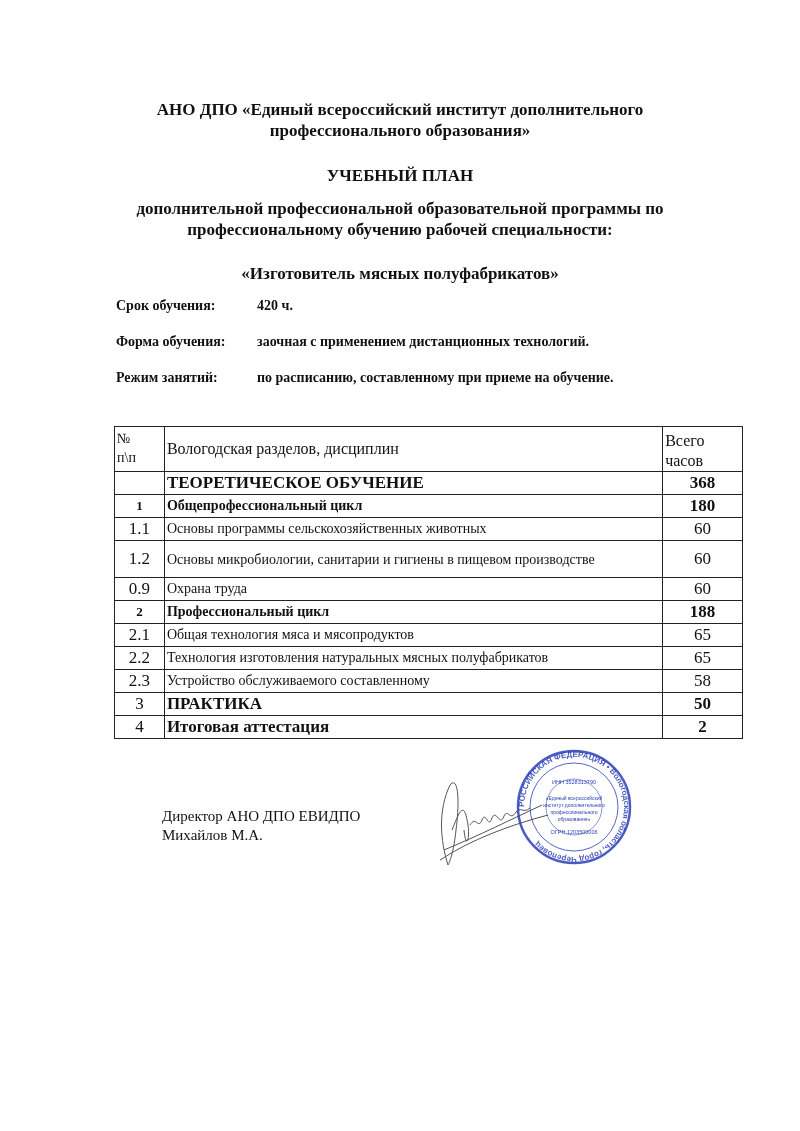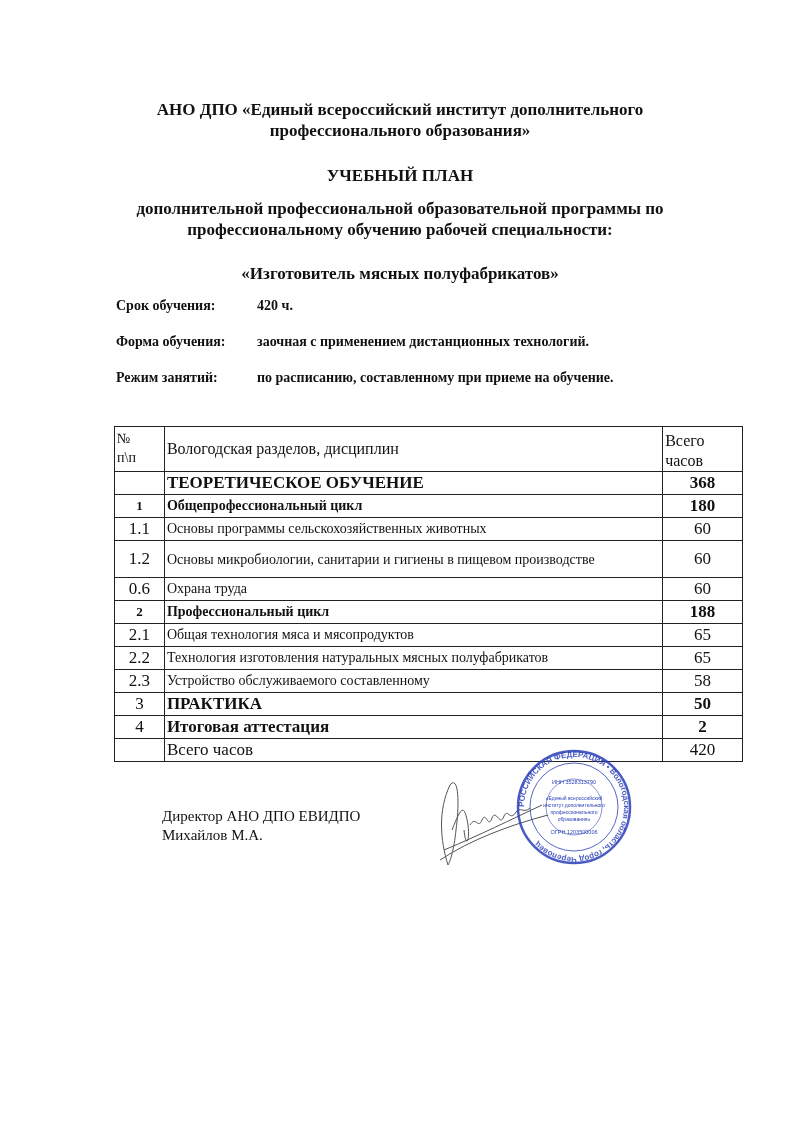--- a/index.html
+++ b/index.html
@@ -84,21 +84,21 @@
     <td class="num">1.1</td>
     <td class="name">Основы программы сельскохозяйственных животных</td>
     <td class="hrs">60</td>
   </tr>
   <tr class="tall">
     <td class="num">1.2</td>
     <td class="name">Основы микробиологии, санитарии и гигиены в пищевом производстве</td>
     <td class="hrs">60</td>
   </tr>
   <tr class="r23">
-    <td class="num">0.6</td>
+    <td class="num">0.9</td>
     <td class="name">Охрана труда</td>
     <td class="hrs">60</td>
   </tr>
   <tr class="r23 bold-row small-num">
     <td class="num">2</td>
     <td class="name">Профессиональный цикл</td>
     <td class="hrs">188</td>
   </tr>
   <tr class="r23">
     <td class="num">2.1</td>
@@ -118,25 +118,20 @@
   <tr class="r23 big">
     <td class="num">3</td>
     <td class="name">ПРАКТИКА</td>
     <td class="hrs b">50</td>
   </tr>
   <tr class="r23 big">
     <td class="num">4</td>
     <td class="name">Итоговая аттестация</td>
     <td class="hrs b">2</td>
   </tr>
-  <tr class="r23">
-    <td class="num"></td>
-    <td class="name" style="font-size:17px;">Всего часов</td>
-    <td class="hrs">420</td>
-  </tr>
 </tbody>
   </table>
 
 <div class="sign">
   <div>Директор АНО ДПО ЕВИДПО</div>
   <div>Михайлов М.А.</div>
 </div>
 
 <svg class="signature" viewBox="0 0 120 100">
   <path d="M18 95 C10 70, 8 40, 20 15 C28 5, 30 30, 26 60 C24 80, 20 92, 18 95 M22 60 C30 40, 34 30, 38 55 C40 70, 36 80, 34 60 M40 55 C46 45, 48 60, 52 50 C56 40, 58 60, 62 48 C66 38, 70 58, 74 46 C78 38, 80 52, 86 42 C90 36, 94 44, 100 38 M10 90 C40 70, 80 55, 118 45 M14 80 C50 65, 80 50, 112 35" stroke="#555" stroke-width="1" fill="none"></path>

